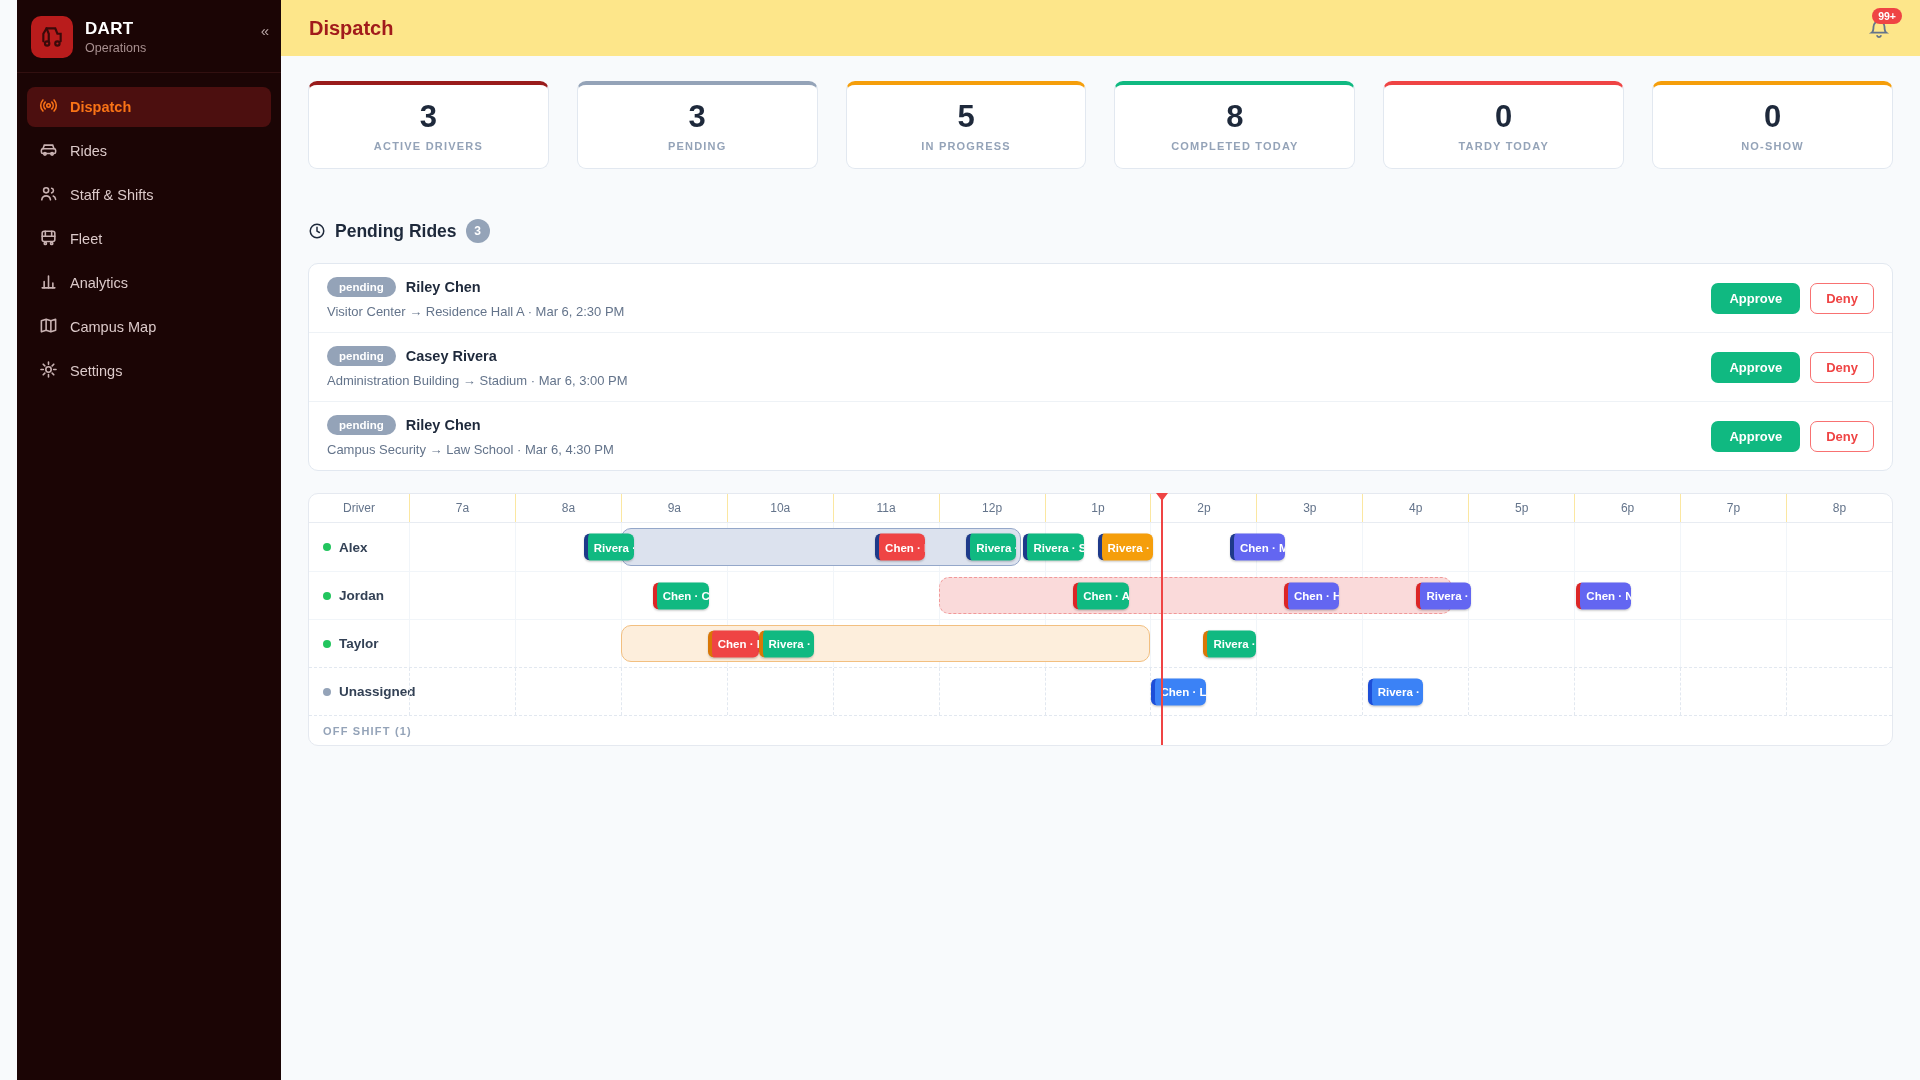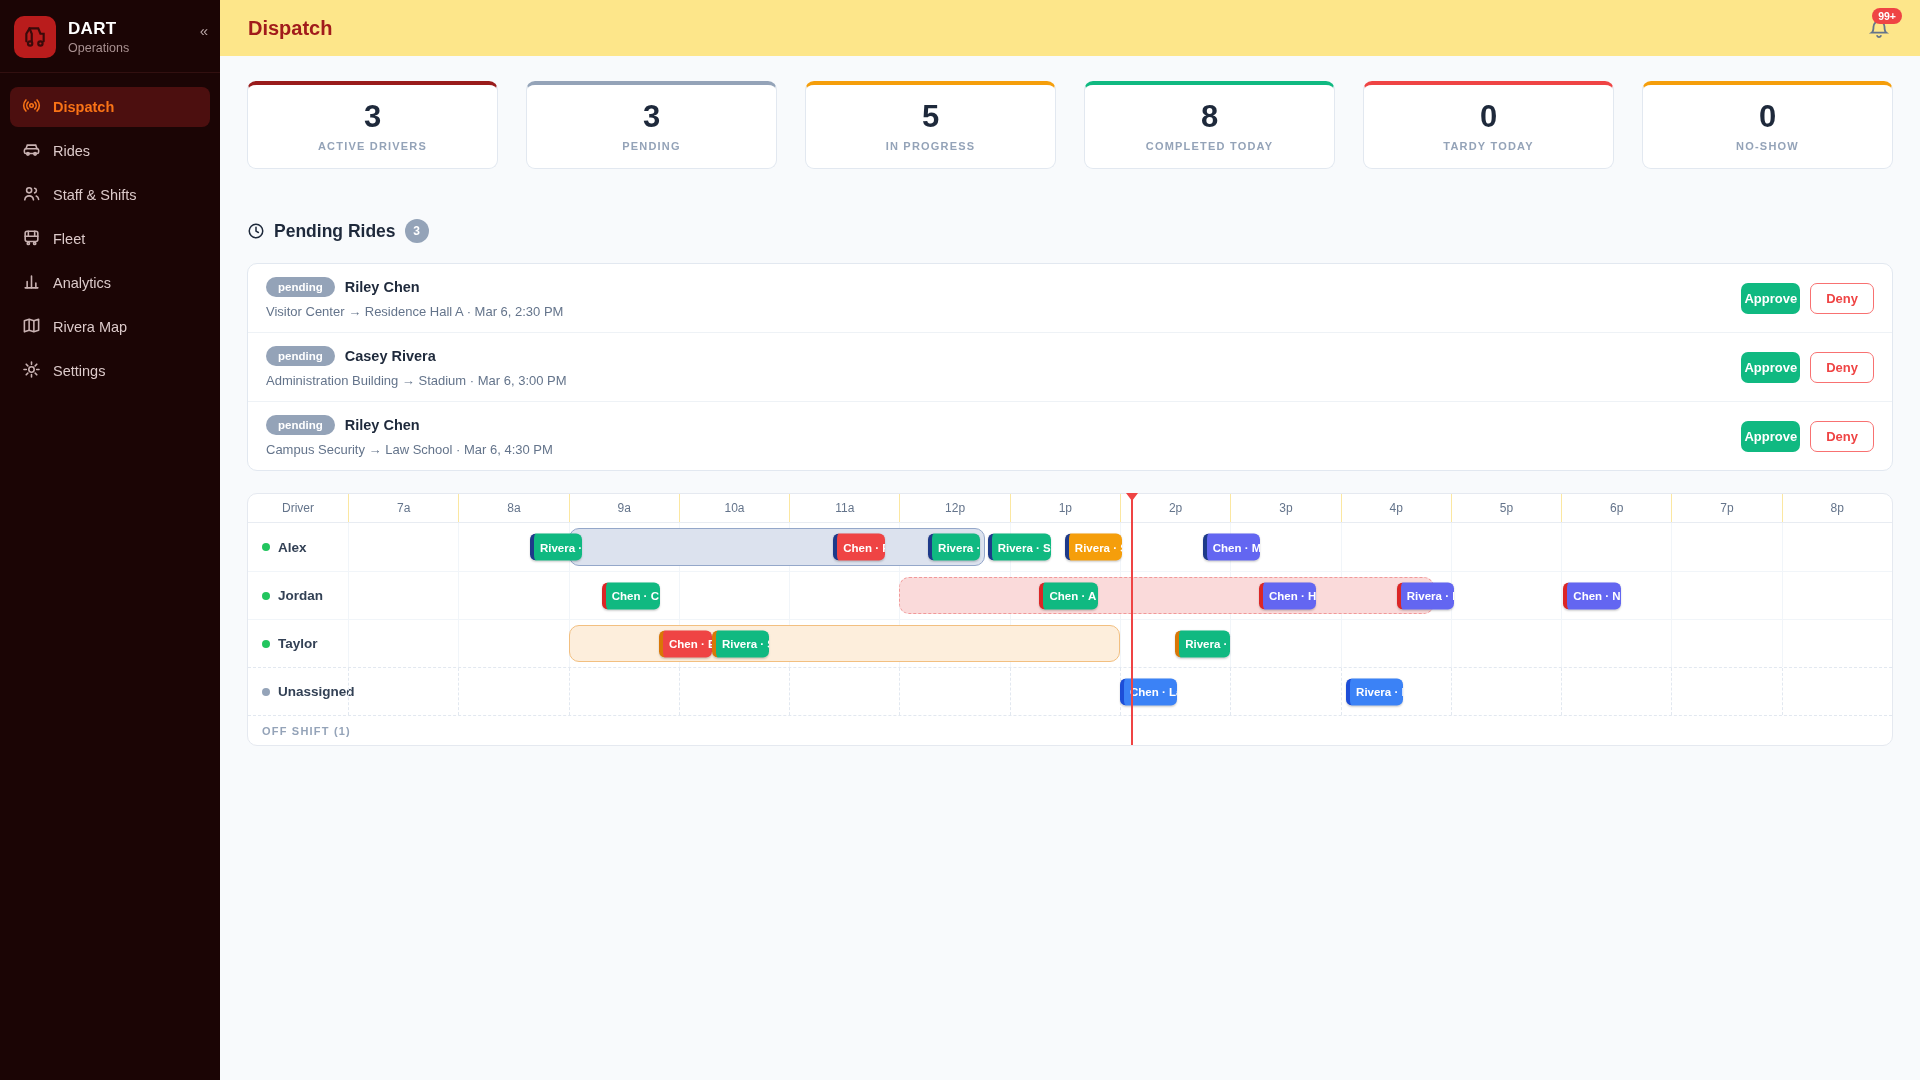--- a/index.html
+++ b/index.html
@@ -1,20 +1,20 @@
 <!DOCTYPE html>
 <html><head>
 <meta charset="utf-8">
 <style>
   * { margin:0; padding:0; box-sizing:border-box; }
   html,body { width:1920px; height:1080px; overflow:hidden; font-family:"Liberation Sans", sans-serif; background:#f8fafc; }
   .app { display:flex; width:100%; height:100%; }
 
   
-  .sidebar { width:220px; background:#1b0505; color:#d8c7c7; display:flex; flex-direction:column; flex-shrink:0; }
+  .sidebar { width:264px; background:#1b0505; color:#d8c7c7; display:flex; flex-direction:column; flex-shrink:0;margin-left:17px; }
   .brand { display:flex; align-items:center; gap:12px; padding:16px 14px 14px 14px; border-bottom:1px solid #321010; position:relative; }
   .logo { width:42px; height:42px; background:#b91c1c; border-radius:10px; display:flex; align-items:center; justify-content:center; flex-shrink:0; }
   .brand-title { font-size:17px; font-weight:bold; color:#fff; letter-spacing:.3px; }
   .brand-sub { font-size:12.5px; color:#a89090; margin-top:2px; }
   .collapse-btn { position:absolute; right:12px; top:22px; color:#b9a6a6; font-size:15px; cursor:pointer; }
   .nav { padding:14px 10px; display:flex; flex-direction:column; gap:4px; flex:1; }
   .nav-item { display:flex; align-items:center; gap:12px; padding:9px 12px; border-radius:8px; font-size:14.5px; color:#dccaca; cursor:pointer; }
   .nav-item svg { width:19px; height:19px; stroke:#c9b2b2; }
   .nav-item.active { background:#4c0f0f; color:#f97316; font-weight:bold; }
   .nav-item.active svg { stroke:#f97316; }
@@ -46,21 +46,21 @@
 
   .rides-card { margin-top:20px; background:#fff; border:1px solid #e2e8f0; border-radius:10px; overflow:hidden; }
   .ride-row { display:flex; align-items:center; justify-content:space-between; padding:13px 18px; border-top:1px solid #eef2f6; }
   .ride-row:first-child { border-top:none; }
   .ride-main { display:flex; flex-direction:column; gap:7px; }
   .ride-line1 { display:flex; align-items:center; gap:10px; }
   .status-pill { background:#94a3b8; color:#fff; font-size:11.5px; font-weight:bold; padding:4px 12px; border-radius:999px; }
   .ride-name { font-size:14.5px; font-weight:bold; color:#1e293b; }
   .ride-route { font-size:13px; color:#64748b; }
   .ride-actions { display:flex; gap:10px; }
-  .btn-approve { background:#10b981; color:#fff; border:none; font-family:inherit; font-size:13px; font-weight:bold; padding:8px 3px; border-radius:7px; cursor:pointer; }
+  .btn-approve { background:#10b981; color:#fff; border:none; font-family:inherit; font-size:13px; font-weight:bold; padding:8px 18px; border-radius:7px; cursor:pointer; }
   .btn-deny { background:#fff; color:#ef4444; border:1px solid #f87171; font-family:inherit; font-size:13px; font-weight:bold; padding:7px 15px; border-radius:7px; cursor:pointer; }
 
   .sched-head-row { display:flex; align-items:center; justify-content:space-between; margin-top:58px; }
   .date-input { display:flex; align-items:center; gap:20px; border:1px solid #cbd5e1; background:#fff; border-radius:6px; padding:7px 10px; font-size:13.5px; color:#334155; cursor:pointer; }
   .date-input svg { width:16px; height:16px; stroke:#475569; }
 
   
   .grid { margin-top:22px; background:#fff; border:1px solid #e5e9f0; border-radius:10px; position:relative; }
   .sch-head { display:flex; height:29px; border-bottom:1px solid #e8ecf2; }
   .sch-hdriver { width:100px; flex-shrink:0; display:flex; align-items:center; justify-content:center; font-size:12px; color:#64748b; }
@@ -145,21 +145,21 @@
               <path d="M4 20h16"></path>
               <path d="M6.5 20v-8M12 20V5M17.5 20v-6"></path>
             </svg></span>
         <span>Analytics</span>
       </div>
       <div class="nav-item">
         <span><svg viewBox="0 0 24 24" fill="none" stroke-width="2" stroke-linejoin="round" width="19" height="19">
               <path d="M9 4L3 6v14l6-2 6 2 6-2V4l-6 2-6-2z"></path>
               <path d="M9 4v14M15 6v14"></path>
             </svg></span>
-        <span>Rivera Map</span>
+        <span>Campus Map</span>
       </div>
       <div class="nav-item">
         <span><svg viewBox="0 0 24 24" fill="none" stroke-width="2" stroke-linecap="round" width="19" height="19">
               <circle cx="12" cy="12" r="3.4"></circle>
               <path d="M12 2.5v3M12 18.5v3M2.5 12h3M18.5 12h3M5.3 5.3l2.1 2.1M16.6 16.6l2.1 2.1M18.7 5.3l-2.1 2.1M7.4 16.6l-2.1 2.1"></path>
             </svg></span>
         <span>Settings</span>
       </div>
     </nav>
 

